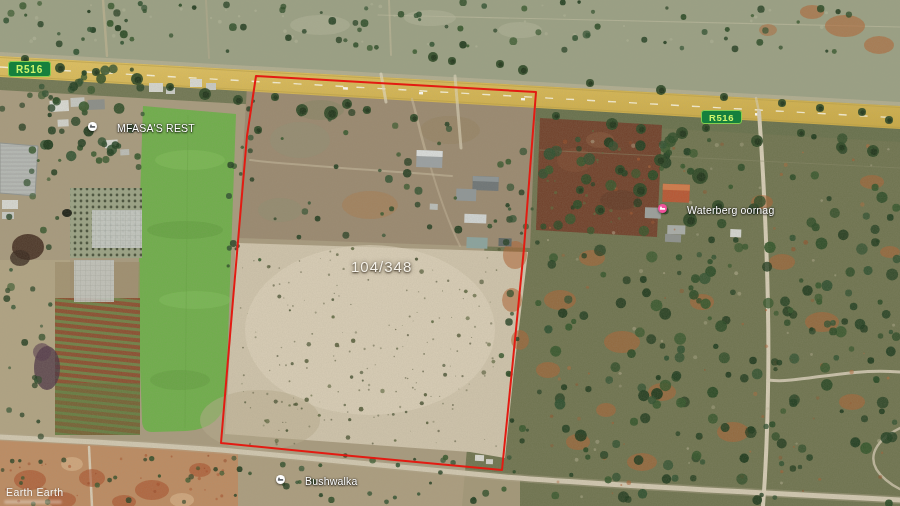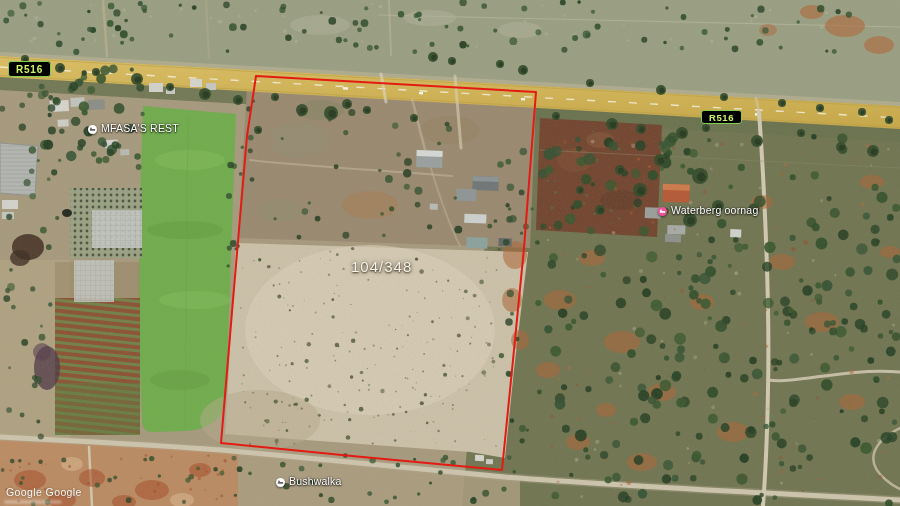--- a/index.html
+++ b/index.html
@@ -1,29 +1,29 @@
 <!DOCTYPE html>
 <html><head>
 <meta charset="utf-8">
 <style>
   html,body{margin:0;padding:0;background:#000;}
   .stage{position:relative;width:900px;height:506px;overflow:hidden;
          font-family:"Liberation Sans",sans-serif;background:#a29a7e;}
   .stage svg.terrain{position:absolute;left:0;top:0;display:block;}
   .overlay{position:absolute;left:0;top:0;width:900px;height:506px;pointer-events:none;}
   .overlay > *{pointer-events:auto;}
-  .shield{position:absolute;box-sizing:border-box;background:#000000;
+  .shield{position:absolute;box-sizing:border-box;background:#15803d;
           border:1.5px solid #86ce4e;border-radius:3px;display:flex;
           align-items:center;justify-content:center;color:#cdf46c;
           font-weight:bold;font-size:10px;letter-spacing:.8px;
           font-family:"Liberation Sans",sans-serif;}
   .shield-sm{font-size:9.5px;letter-spacing:.6px;}
   .parcel{position:absolute;font-size:15px;letter-spacing:1px;color:#f5f2ea;
           text-shadow:0 1px 2px rgba(50,40,25,.95),0 0 4px rgba(50,40,25,.7);}
-  .place{position:absolute;display:flex;align-items:flex-end;gap:4px;height:12px;}
+  .place{position:absolute;display:flex;align-items:flex-start;gap:20px;height:12px;}
   .pin{display:inline-flex;width:9px;height:9px;filter:drop-shadow(0 1px 1px rgba(0,0,0,.55));}
   .place-label{font-size:10.5px;font-weight:500;color:#fff;letter-spacing:.2px;
                white-space:nowrap;
                text-shadow:0 0 2px rgba(0,0,0,.95),0 1px 2px rgba(0,0,0,.8);}
   .watermark{position:absolute;left:6px;top:486px;font-size:10.5px;font-weight:500;
              letter-spacing:.4px;color:rgba(255,255,255,.95);
              text-shadow:0 0 2px rgba(0,0,0,.45);}
   .attrib-smudge{position:absolute;left:4px;top:500px;width:58px;height:4px;
                  background:rgba(255,255,255,.3);filter:blur(1px);border-radius:2px;}
 </style>
@@ -1313,17 +1313,17 @@
     <span class="pin">
       <svg width="9" height="9" viewBox="0 0 9 9">
         <circle cx="4.5" cy="4.5" r="4.5" fill="#ffffff"></circle>
         <rect x="1.8" y="4.1" width="5.4" height="1.7" rx="0.6" fill="#5f6368"></rect>
         <circle cx="3" cy="3.3" r="0.9" fill="#5f6368"></circle>
       </svg>
     </span>
     <span class="place-label">Bushwalka</span>
   </div>
 
-  <div class="watermark">Google Google</div>
+  <div class="watermark">Earth Earth</div>
   <div class="attrib-smudge"></div>
 
 </div>
 </div>
 
 </body></html>

